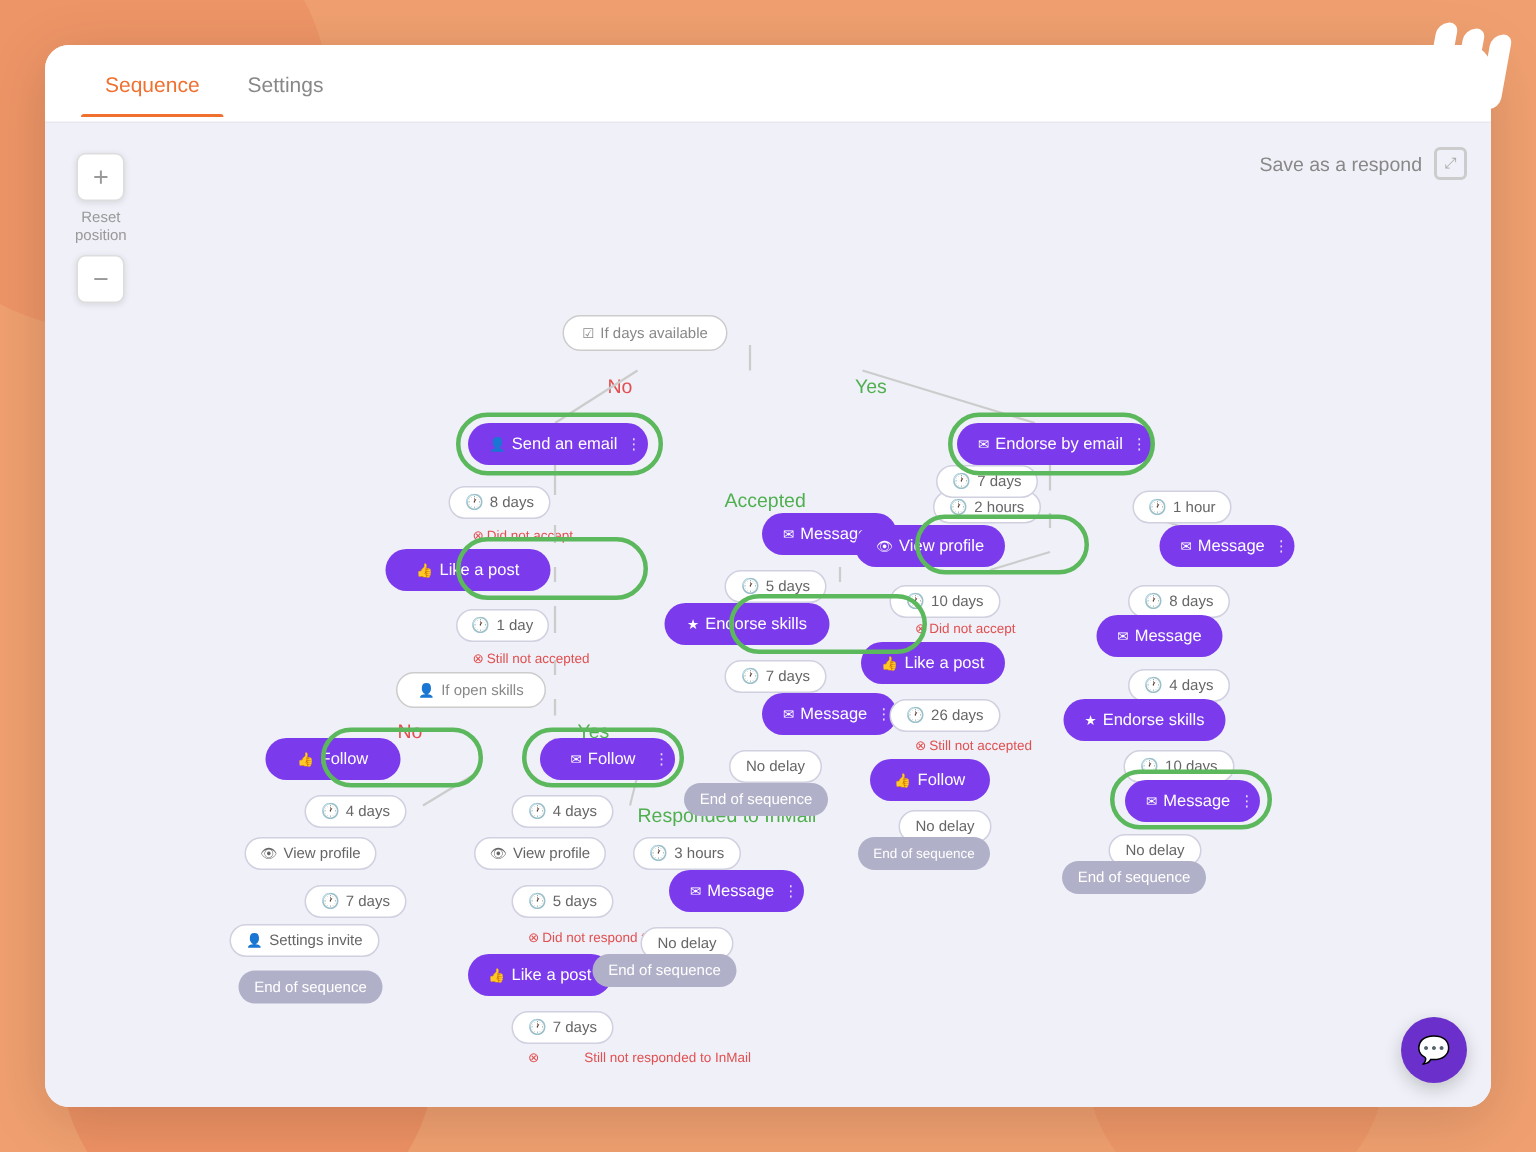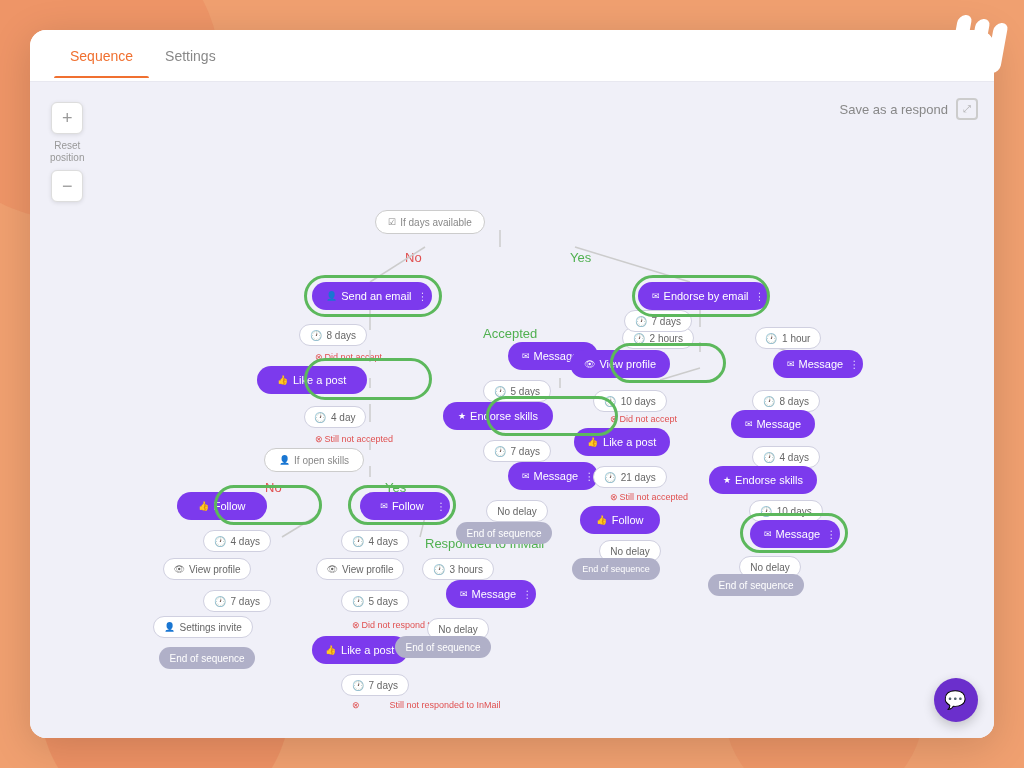--- a/index.html
+++ b/index.html
@@ -401,21 +401,21 @@
     <div class="node-wrapper" style="left:282px;top:284px;">
       <div class="node node-action" style="min-width:110px;">
         <span class="node-icon">👍</span>
         <span>Like a post</span>
       </div>
     </div>
 
     <div class="node-wrapper" style="left:305px;top:324px;">
       <div class="node node-delay">
         <span>🕐</span>
-        <span>4 day</span>
+        <span>1 day</span>
       </div>
     </div>
 
     <div class="err-label" style="left:285px;top:352px;">
       <span style="color:#e05050;">⊗</span>
       <span style="font-size:9px;color:#e05050;">Still not accepted</span>
     </div>
 
     <div class="node-wrapper" style="left:284px;top:366px;">
       <div class="node node-condition" style="min-width:100px;">
@@ -610,21 +610,21 @@
     <div class="node-wrapper" style="left:592px;top:346px;">
       <div class="node node-action" style="min-width:90px;">
         <span class="node-icon">👍</span>
         <span>Like a post</span>
       </div>
     </div>
 
     <div class="node-wrapper" style="left:600px;top:384px;">
       <div class="node node-delay">
         <span>🕐</span>
-        <span>21 days</span>
+        <span>26 days</span>
       </div>
     </div>
 
     <div class="err-label" style="left:580px;top:410px;">
       <span style="color:#e05050;">⊗</span>
       <span style="font-size:9px;color:#e05050;">Still not accepted</span>
     </div>
 
     <div class="node-wrapper" style="left:590px;top:424px;">
       <div class="node node-action" style="min-width:80px;">

